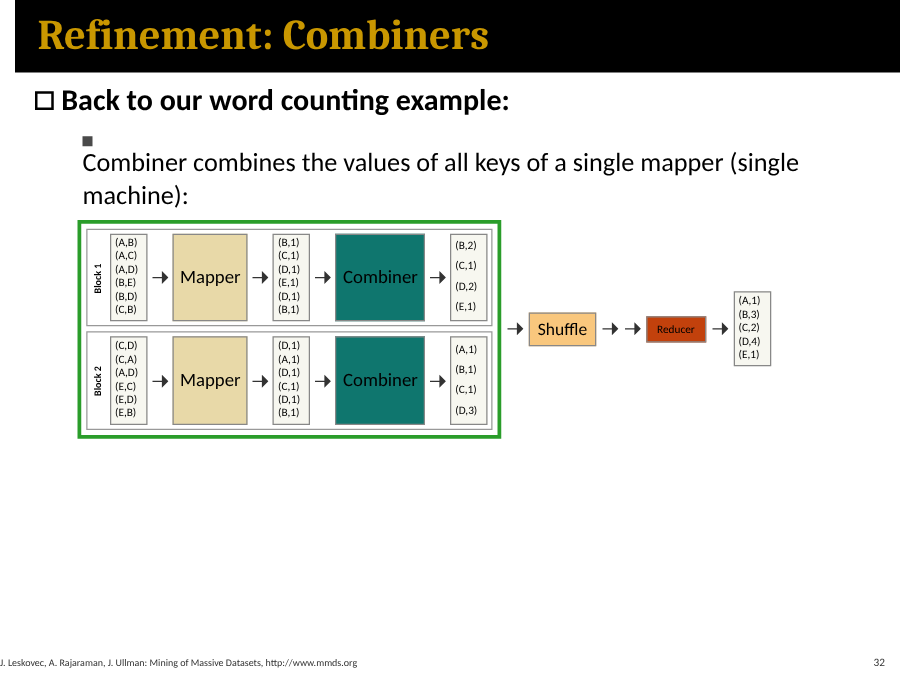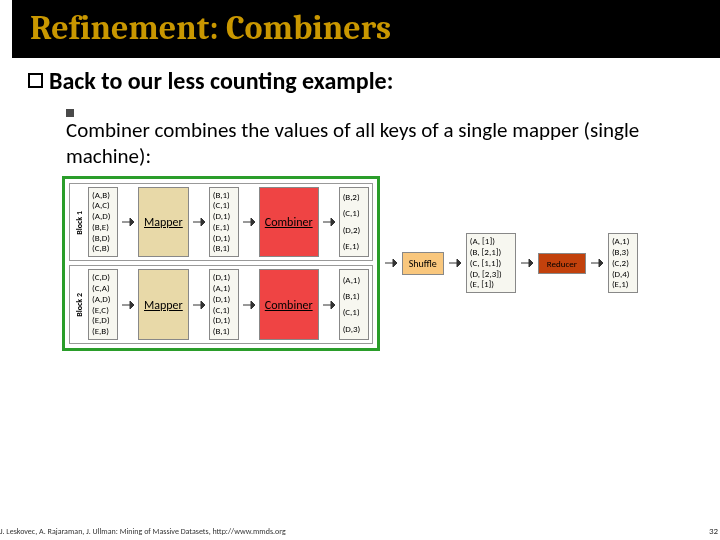--- a/index.html
+++ b/index.html
@@ -100,28 +100,27 @@
     padding: 2px 3px;
     font-size: 9px;
     line-height: 1.2;
     min-width: 30px;
   }
   .stage {
     border: 1px solid #888;
     display: flex;
     align-items: center;
     justify-content: center;
-    font-size: 12px;
+    font-size: 15px;
     padding: 2px 5px;
     min-width: 42px;
-    text-decoration: underline;
   }
   .mapper { background: #e8d9a8; }
-  .combiner { background: #ef4444; }
-  .shuffle { background: #f9c77d; border:1px solid #888; font-size:10px; padding:4px 6px;}
+  .combiner { background: #0f766e; }
+  .shuffle { background: #f9c77d; border:1px solid #888; font-size:14px; padding:4px 6px;}
   .reducer { background: #c2410c; border:1px solid #888; font-size:9px; padding:4px 8px;}
   .arrow {
     display:flex; align-items:center; justify-content:center;
     color:#333;
   }
   .arrow svg { display:block; }
   .rhs-col {
     display:flex; align-items:center; gap:4px;
   }
   .footer {
@@ -129,35 +128,35 @@
     bottom: 4px;
     left: 0;
     width: 100%;
     text-align: left;
     font-size: 8px;
     color: #333;
   }
   .page-num {
     position: absolute;
     bottom: 4px;
-    right: 2px;
+    right: 12px;
     font-size: 9px;
     color: #333;
   }
 </style>
 </head>
 <body>
 
 <div class="title-bar">Refinement: Combiners</div>
 
 <div class="content">
 
   <div class="heading-row">
     <div class="heading-bullet"></div>
-    <div class="heading-text">Back to our less counting example:</div>
+    <div class="heading-text">Back to our word counting example:</div>
   </div>
 
   <div class="sub-row">
     <div class="sub-bullet"></div>
     <div class="sub-text">Combiner combines the values of all keys of a single mapper (single machine):</div>
   </div>
 
   <div class="diagram-wrap">
     <div class="green-group">
 
@@ -264,27 +263,20 @@
           <svg width="14" height="12">
             <path d="M1 6 H9 M9 2 L13 6 L9 10 Z" fill="#333" stroke="#333"></path>
           </svg>
         </div>
       <div class="shuffle">Shuffle</div>
       <div class="arrow">
           <svg width="14" height="12">
             <path d="M1 6 H9 M9 2 L13 6 L9 10 Z" fill="#333" stroke="#333"></path>
           </svg>
         </div>
-      <div class="col" style="min-width:50px;">
-          <div>(A, [1])</div>
-          <div>(B, [2,1])</div>
-          <div>(C, [1,1])</div>
-          <div>(D, [2,3])</div>
-          <div>(E, [1])</div>
-        </div>
       <div class="arrow">
           <svg width="14" height="12">
             <path d="M1 6 H9 M9 2 L13 6 L9 10 Z" fill="#333" stroke="#333"></path>
           </svg>
         </div>
       <div class="reducer">Reducer</div>
       <div class="arrow">
           <svg width="14" height="12">
             <path d="M1 6 H9 M9 2 L13 6 L9 10 Z" fill="#333" stroke="#333"></path>
           </svg>

